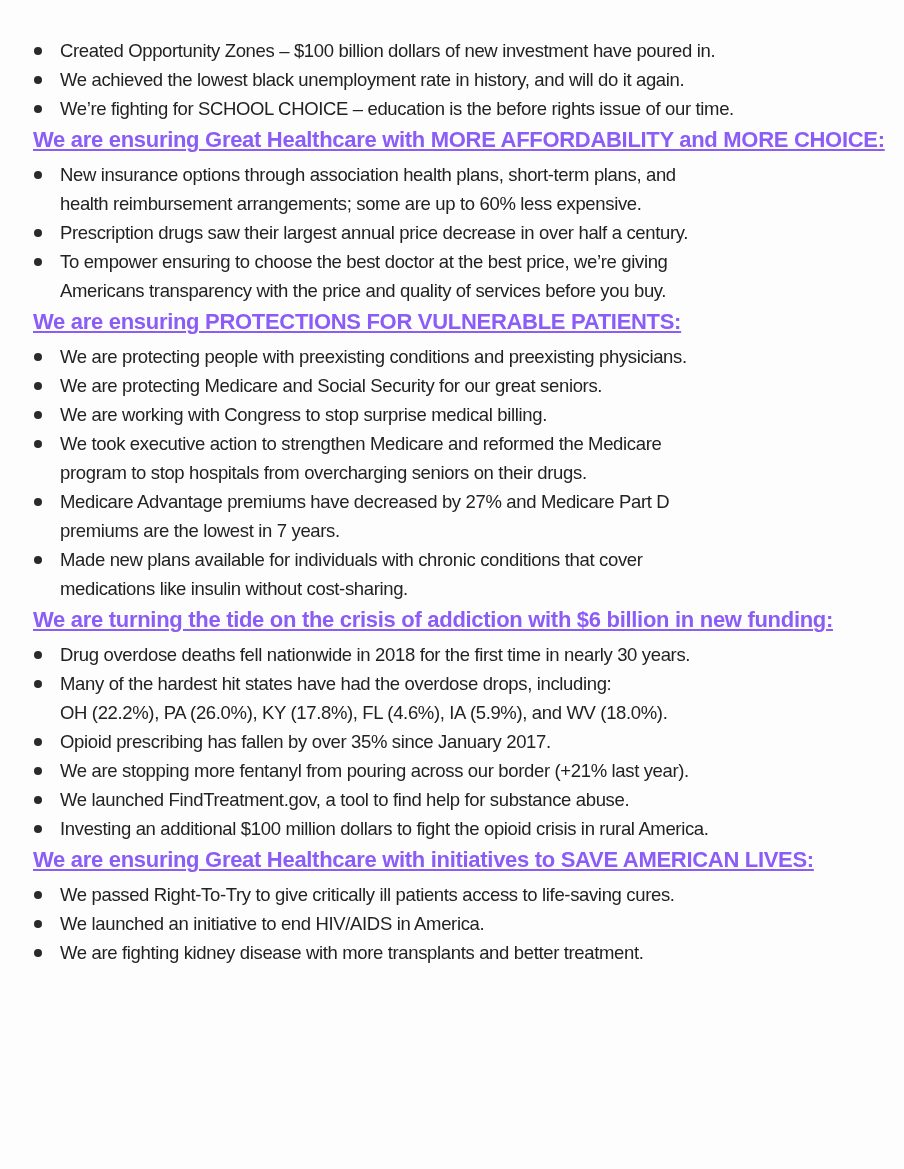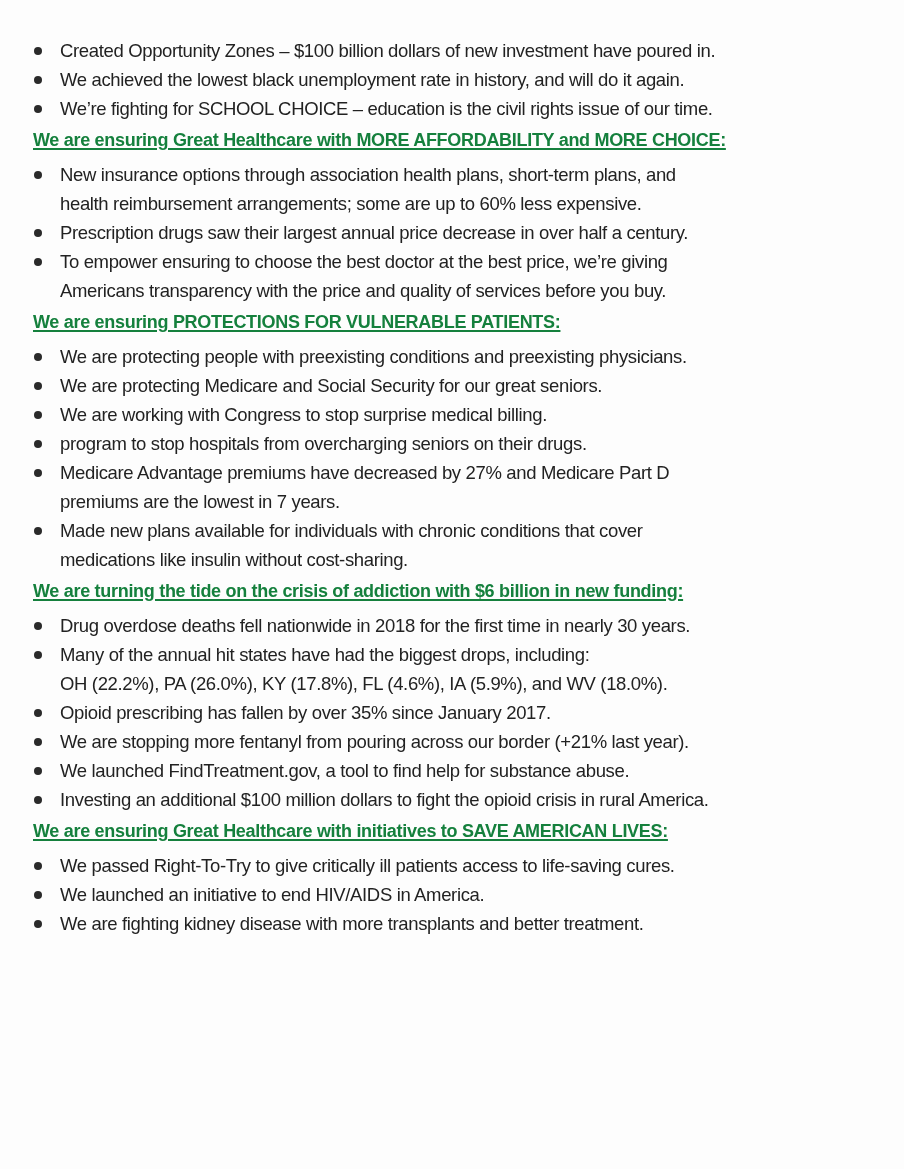--- a/index.html
+++ b/index.html
@@ -24,28 +24,28 @@
       background: #fdfdfd;
     }
     .content {
       position: absolute;
       left: 33px;
       top: 36px;
       width: 850px;
     }
     .heading {
       font-weight: bold;
-      font-size: 18px;
+      font-size: 22px;
       line-height: 22px;
       text-decoration: underline;
       text-decoration-thickness: 1.5px;
       text-underline-offset: 2px;
       margin: 6px 0 9px 0;
       letter-spacing: -0.3px;
-      color: #15803d;
+      color: #8b5cf6;
       white-space: nowrap;
     }
     ul.bullets {
       list-style: none;
       margin: 0;
       padding: 0;
     }
     ul.bullets li {
       position: relative;
       padding-left: 27px;
@@ -80,21 +80,21 @@
       <li>
           <span class="dot"></span>
           <span class="line">Created Opportunity Zones – $100 billion dollars of new investment have poured in.</span>
         </li>
       <li>
           <span class="dot"></span>
           <span class="line">We achieved the lowest black unemployment rate in history, and will do it again.</span>
         </li>
       <li>
           <span class="dot"></span>
-          <span class="line">We’re fighting for SCHOOL CHOICE – education is the civil rights issue of our time.</span>
+          <span class="line">We’re fighting for SCHOOL CHOICE – education is the before rights issue of our time.</span>
         </li>
     </ul>
 
     <div class="section">
       <div class="heading">We are ensuring Great Healthcare with MORE AFFORDABILITY and MORE CHOICE:</div>
       <ul class="bullets">
         <li>
             <span class="dot"></span>
             <span class="line">New insurance options through association health plans, short-term plans, and</span>
             <span class="line">health reimbursement arrangements; some are up to 60% less expensive.</span>
@@ -121,20 +121,21 @@
         <li>
             <span class="dot"></span>
             <span class="line">We are protecting Medicare and Social Security for our great seniors.</span>
           </li>
         <li>
             <span class="dot"></span>
             <span class="line">We are working with Congress to stop surprise medical billing.</span>
           </li>
         <li>
             <span class="dot"></span>
+            <span class="line">We took executive action to strengthen Medicare and reformed the Medicare</span>
             <span class="line">program to stop hospitals from overcharging seniors on their drugs.</span>
           </li>
         <li>
             <span class="dot"></span>
             <span class="line">Medicare Advantage premiums have decreased by 27% and Medicare Part D</span>
             <span class="line">premiums are the lowest in 7 years.</span>
           </li>
         <li>
             <span class="dot"></span>
             <span class="line">Made new plans available for individuals with chronic conditions that cover</span>
@@ -145,21 +146,21 @@
 
     <div class="section">
       <div class="heading">We are turning the tide on the crisis of addiction with $6 billion in new funding:</div>
       <ul class="bullets">
         <li>
             <span class="dot"></span>
             <span class="line">Drug overdose deaths fell nationwide in 2018 for the first time in nearly 30 years.</span>
           </li>
         <li>
             <span class="dot"></span>
-            <span class="line">Many of the annual hit states have had the biggest drops, including:</span>
+            <span class="line">Many of the hardest hit states have had the overdose drops, including:</span>
             <span class="line">OH (22.2%), PA (26.0%), KY (17.8%), FL (4.6%), IA (5.9%), and WV (18.0%).</span>
           </li>
         <li>
             <span class="dot"></span>
             <span class="line">Opioid prescribing has fallen by over 35% since January 2017.</span>
           </li>
         <li>
             <span class="dot"></span>
             <span class="line">We are stopping more fentanyl from pouring across our border (+21% last year).</span>
           </li>

